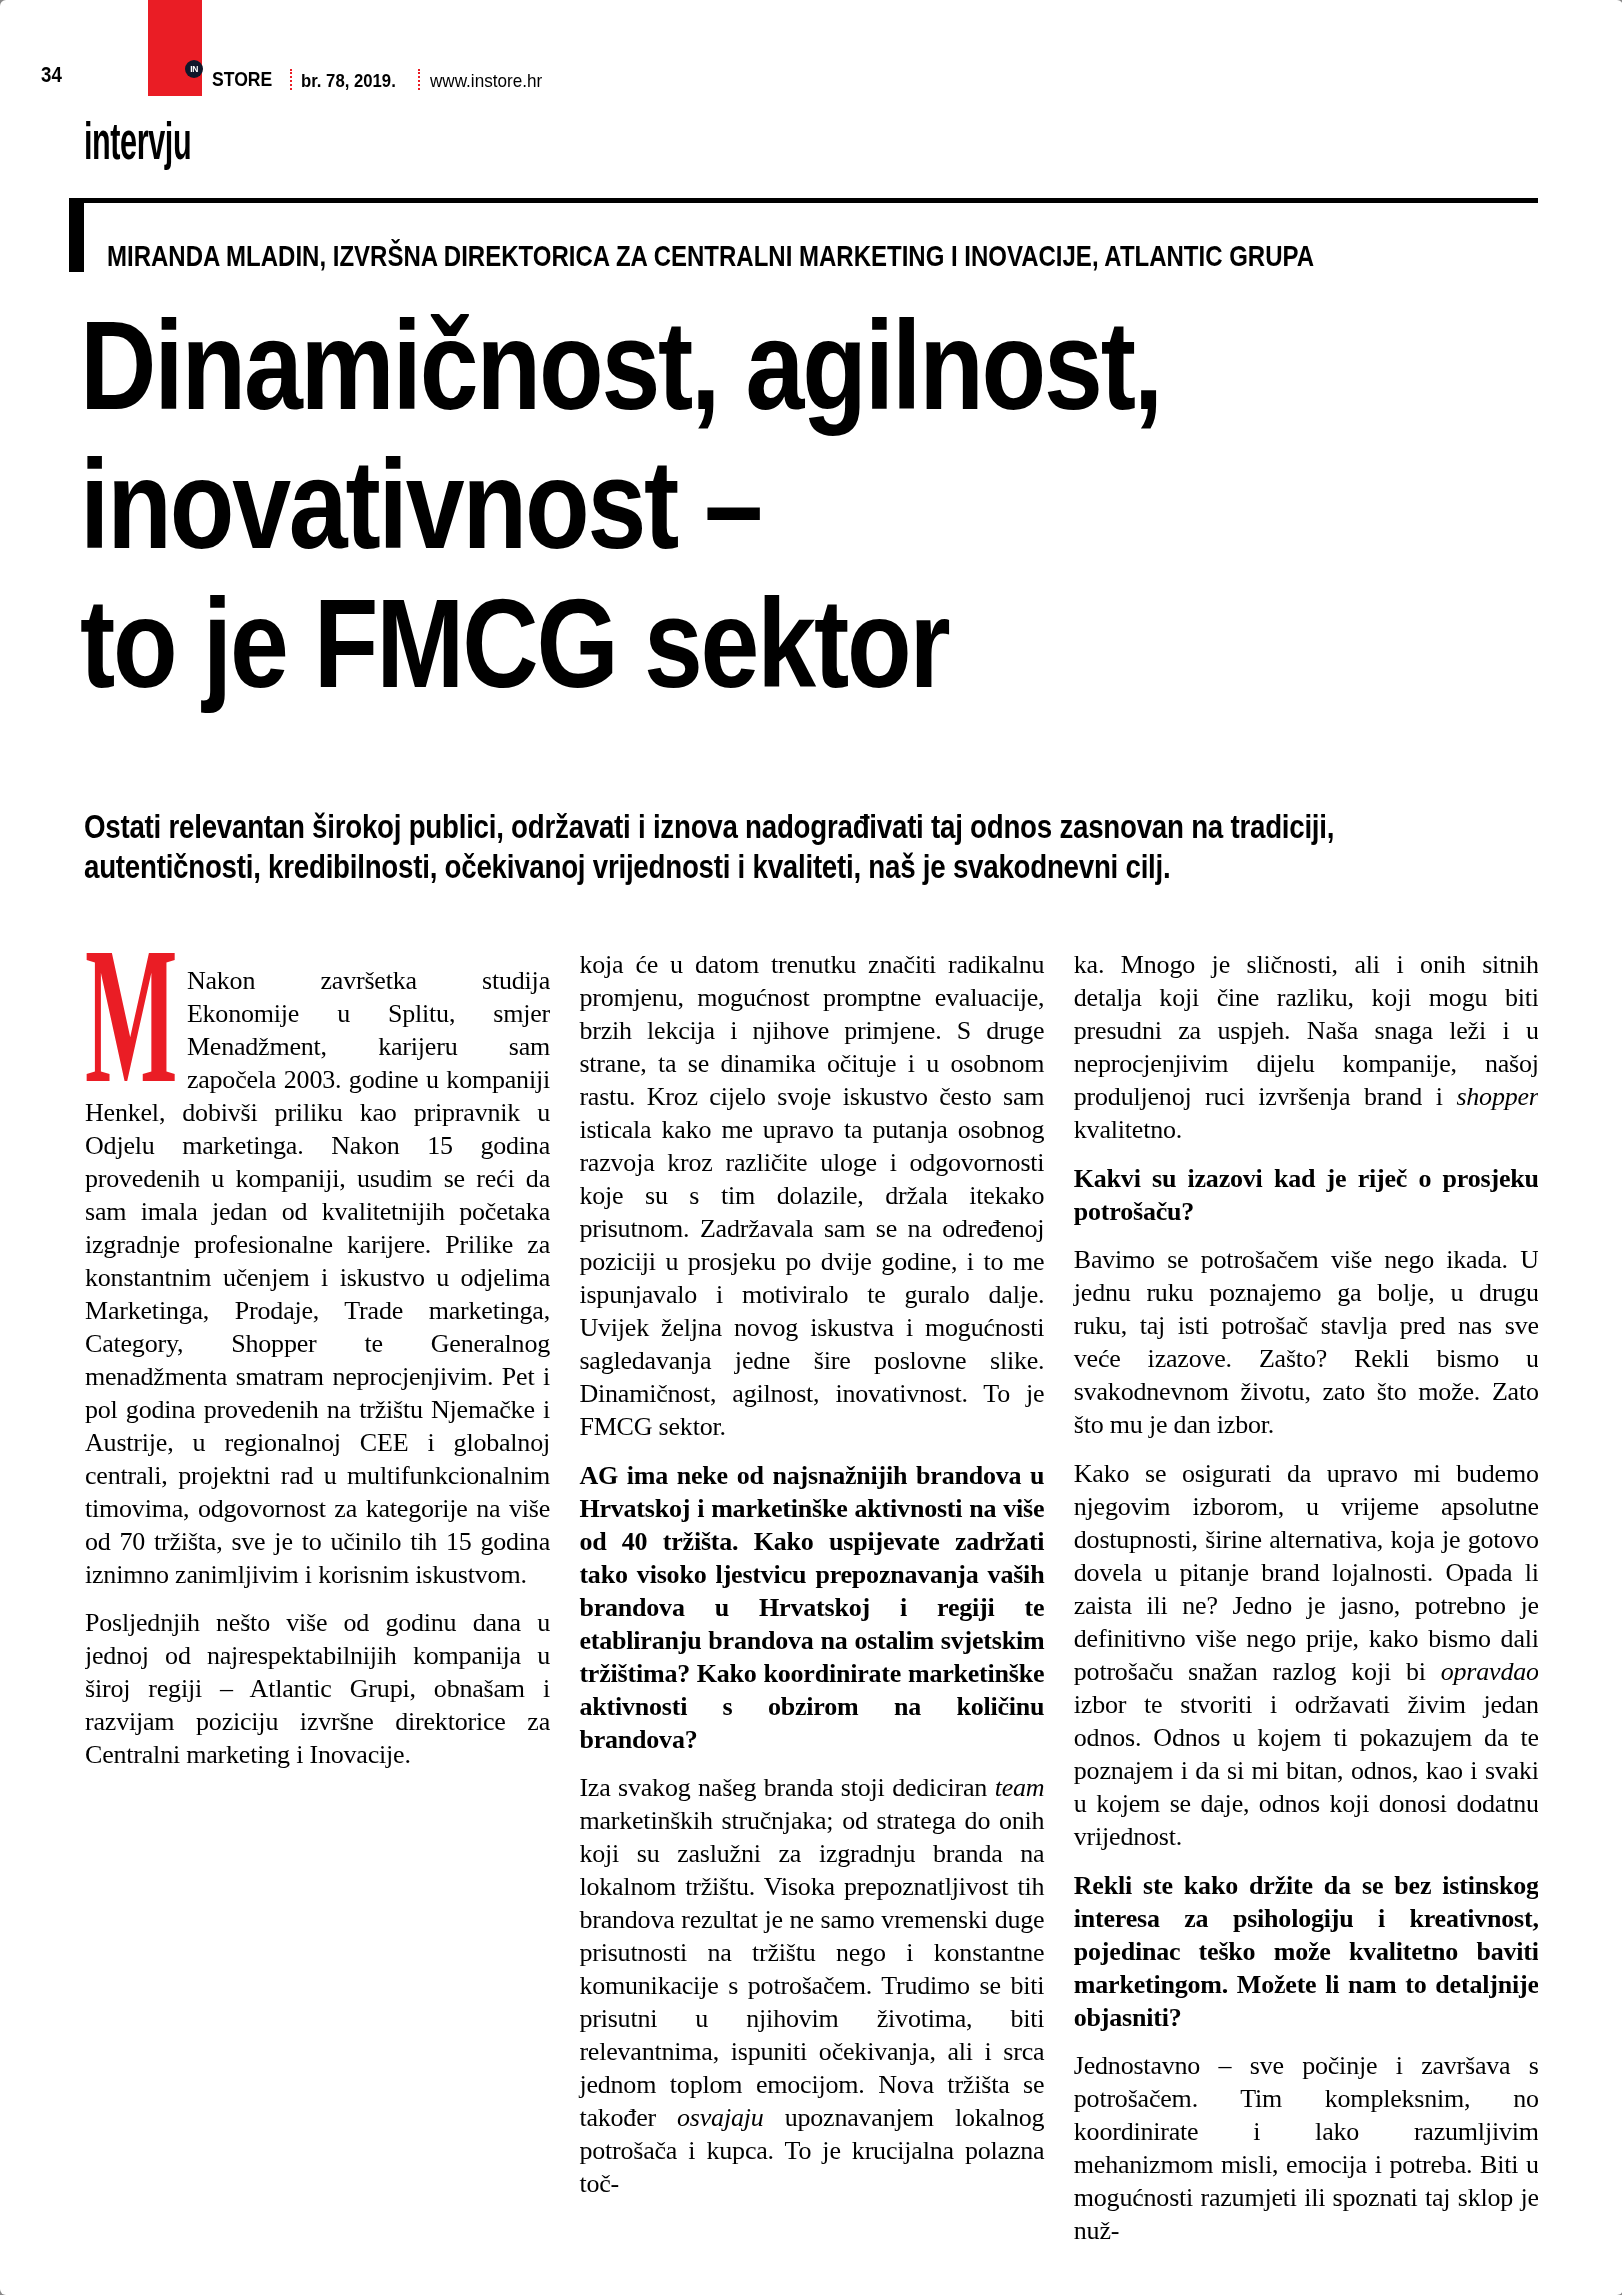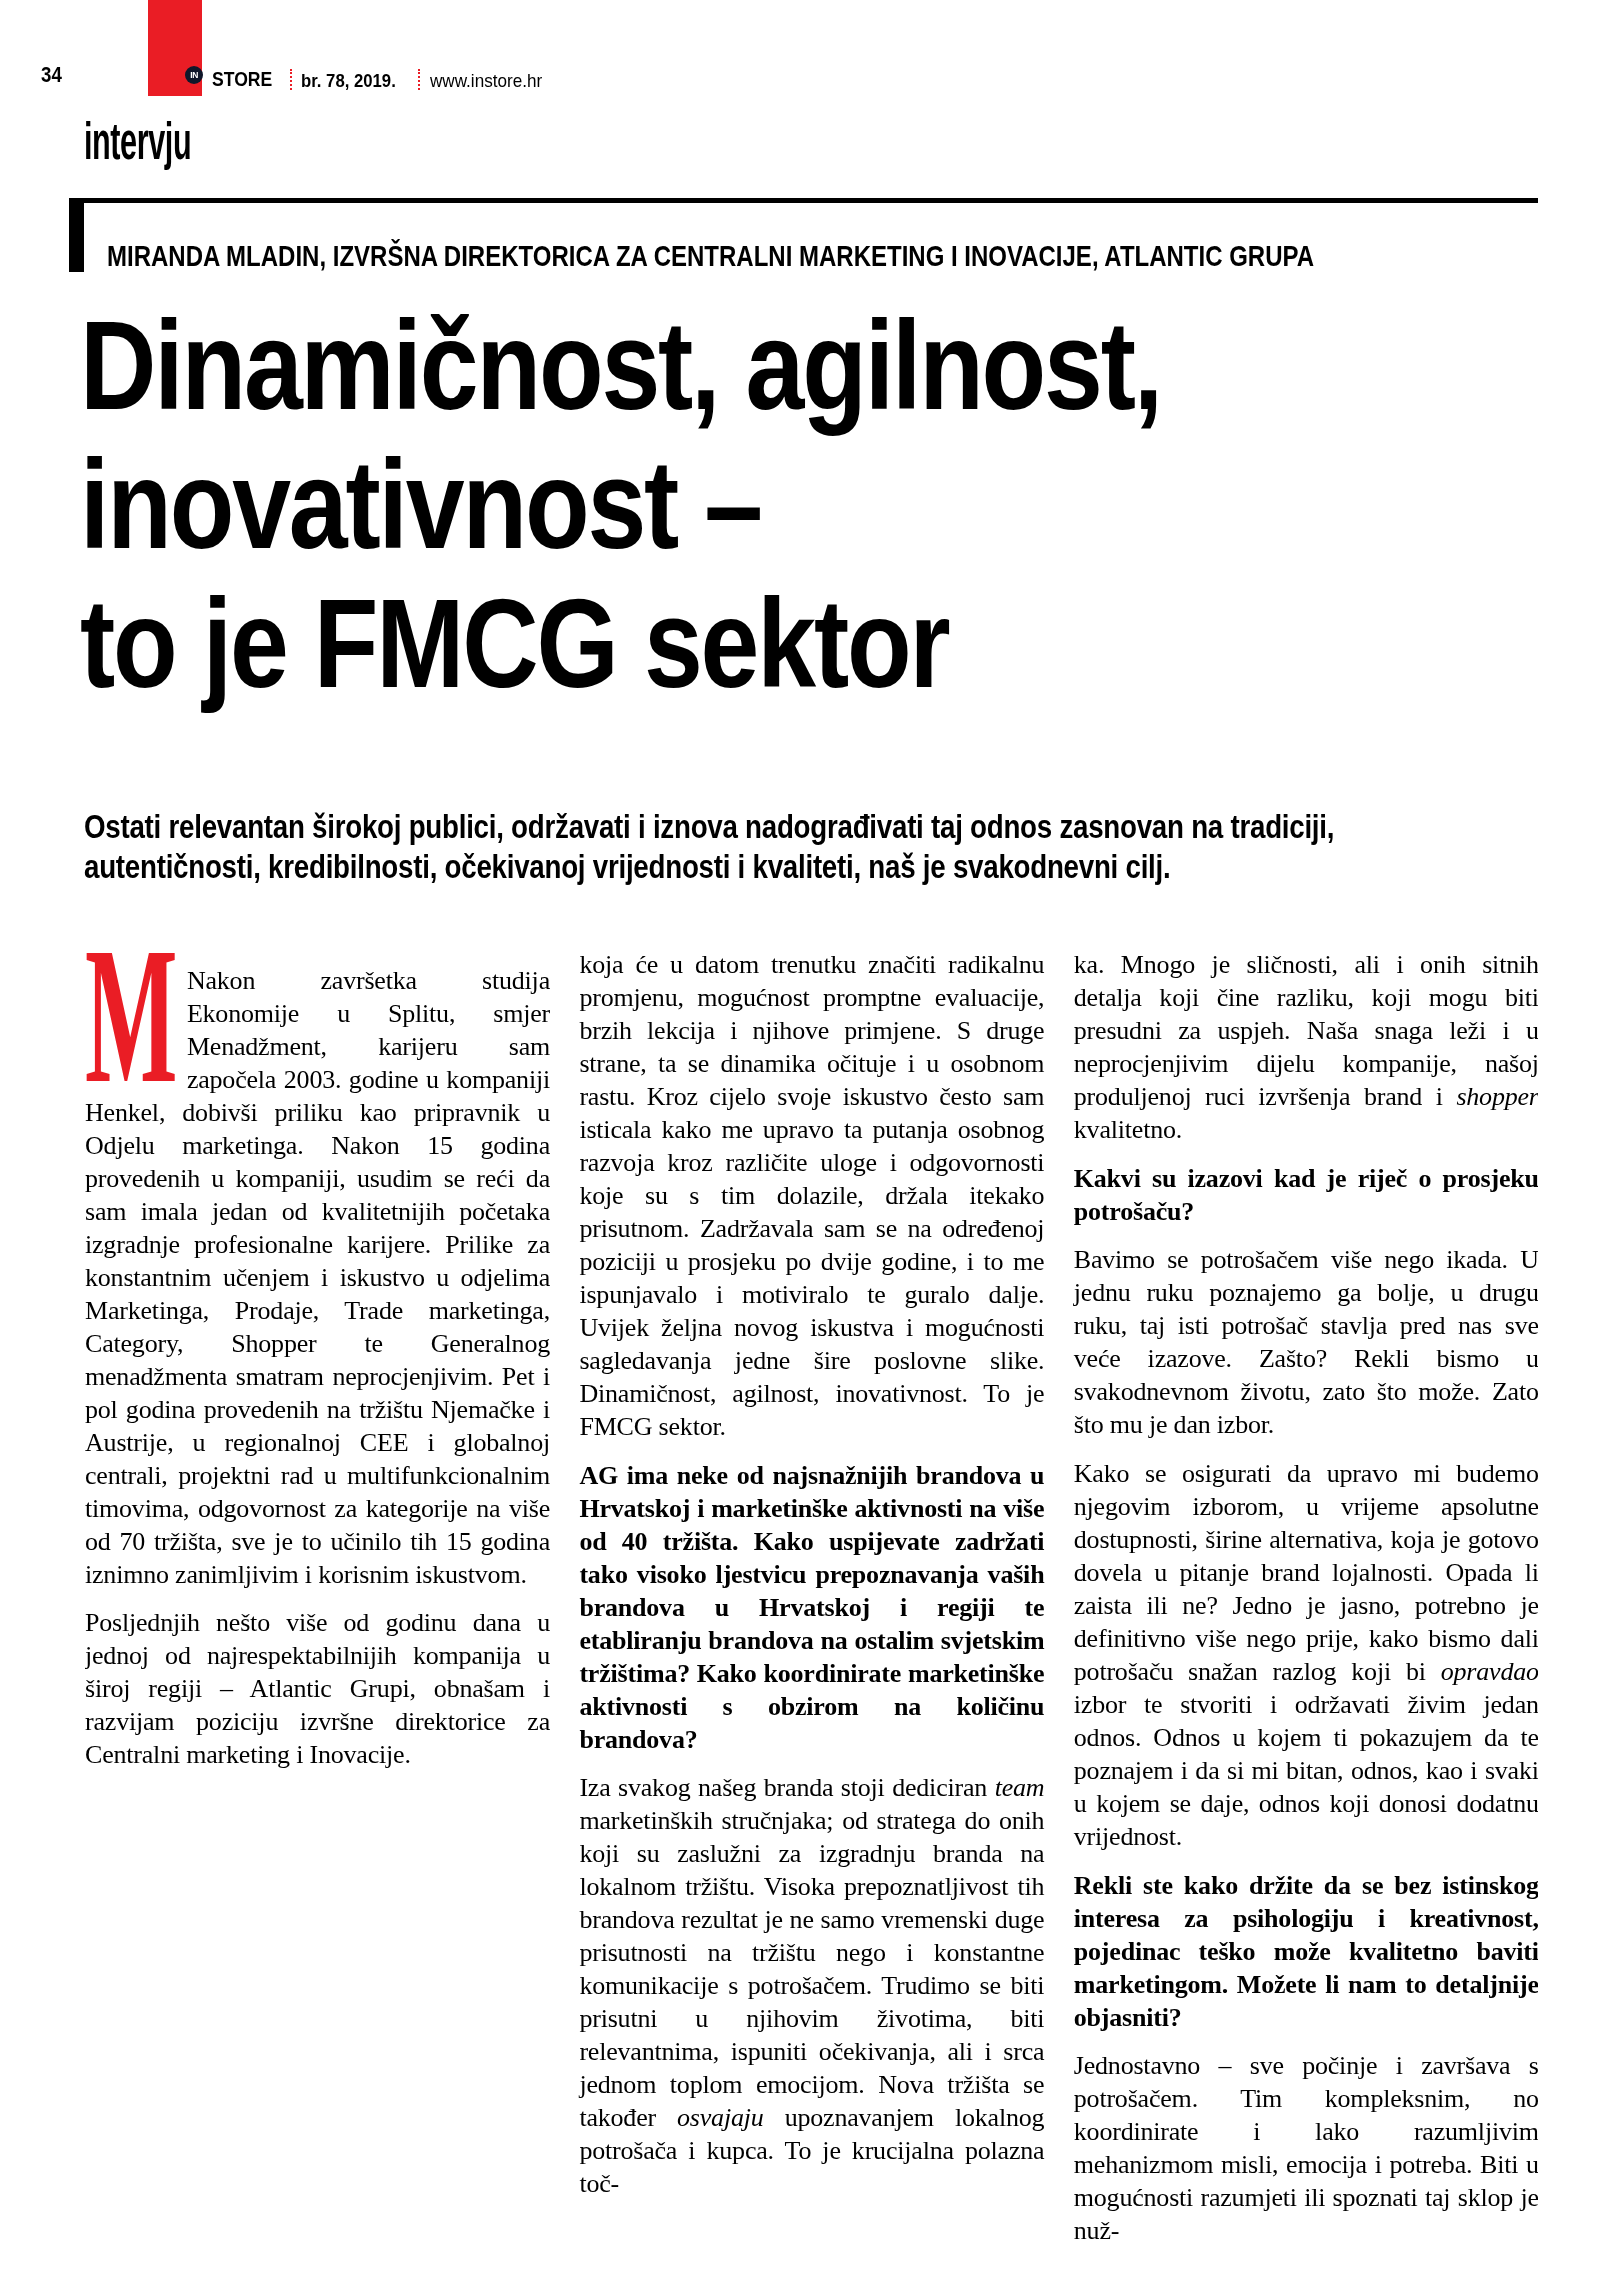--- a/index.html
+++ b/index.html
@@ -3,20 +3,21 @@
 <meta charset="utf-8">
 <style>
   html,body{margin:0;padding:0;background:#888;}
   .page{
     position:relative;
     width:1623px;height:2295px;
     background:#ffffff;
     overflow:hidden;
     font-family:"Liberation Serif", serif;
     color:#000;
+    border-radius:6px;
   }
   
   .page-num{
     position:absolute;left:41px;top:64px;
     font-family:"Liberation Sans", sans-serif;
     font-weight:700;font-size:22px;line-height:22px;
     transform:scaleX(.85);transform-origin:left bottom;
   }
   .red-block{
     position:absolute;left:148px;top:0;width:54px;height:96px;
@@ -26,21 +27,21 @@
     position:absolute;left:185px;top:68px;height:22px;
     display:flex;align-items:flex-end;gap:9.2px;
     font-family:"Liberation Sans", sans-serif;
     white-space:nowrap;
   }
   .in-circle{
     width:18.3px;height:18.3px;border-radius:50%;
     background:#0f172a;color:#fff;
     display:flex;align-items:center;justify-content:center;
     font-size:8.5px;font-weight:700;letter-spacing:-0.3px;
-    margin-bottom:6px;
+    margin-bottom:12px;
   }
   .logo-store{font-weight:700;font-size:20px;line-height:19.6px;transform:scaleX(.88);transform-origin:left bottom;}
   .issue{font-weight:700;font-size:19px;line-height:19px;transform:scaleX(.88);transform-origin:left bottom;}
   .site{font-weight:400;font-size:19px;line-height:19px;transform:scaleX(.9);transform-origin:left bottom;}
   .dotsep{
     display:inline-block;width:0;height:21px;
     border-left:2px dotted var(--red);
     margin-bottom:0;
   }
   

